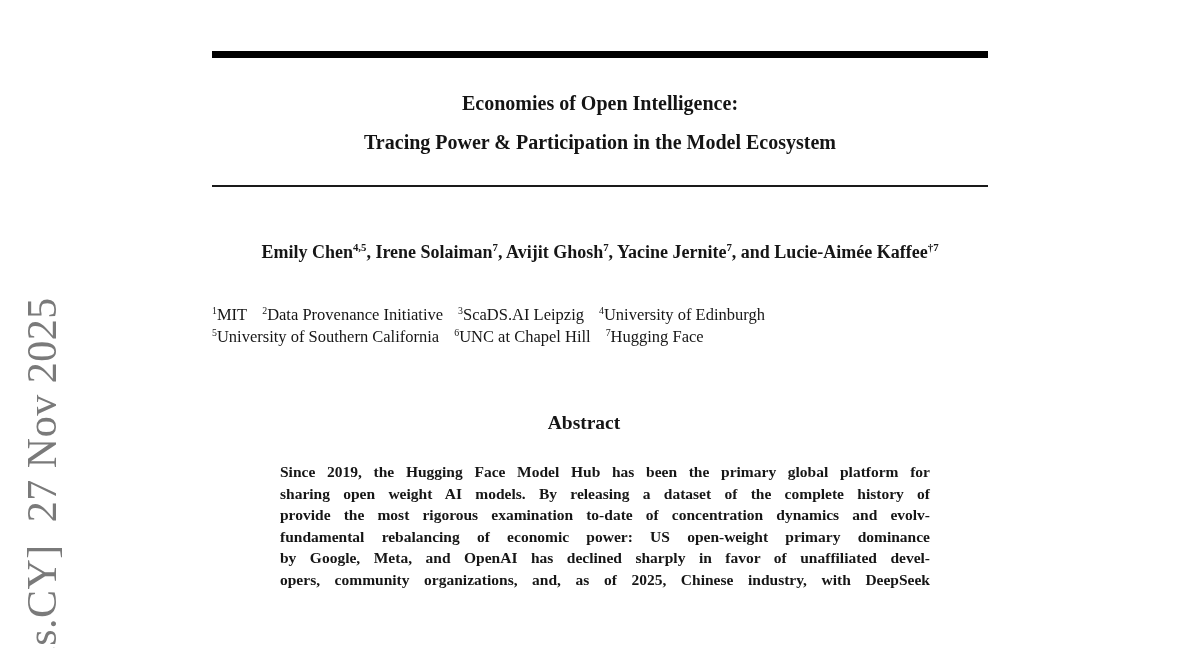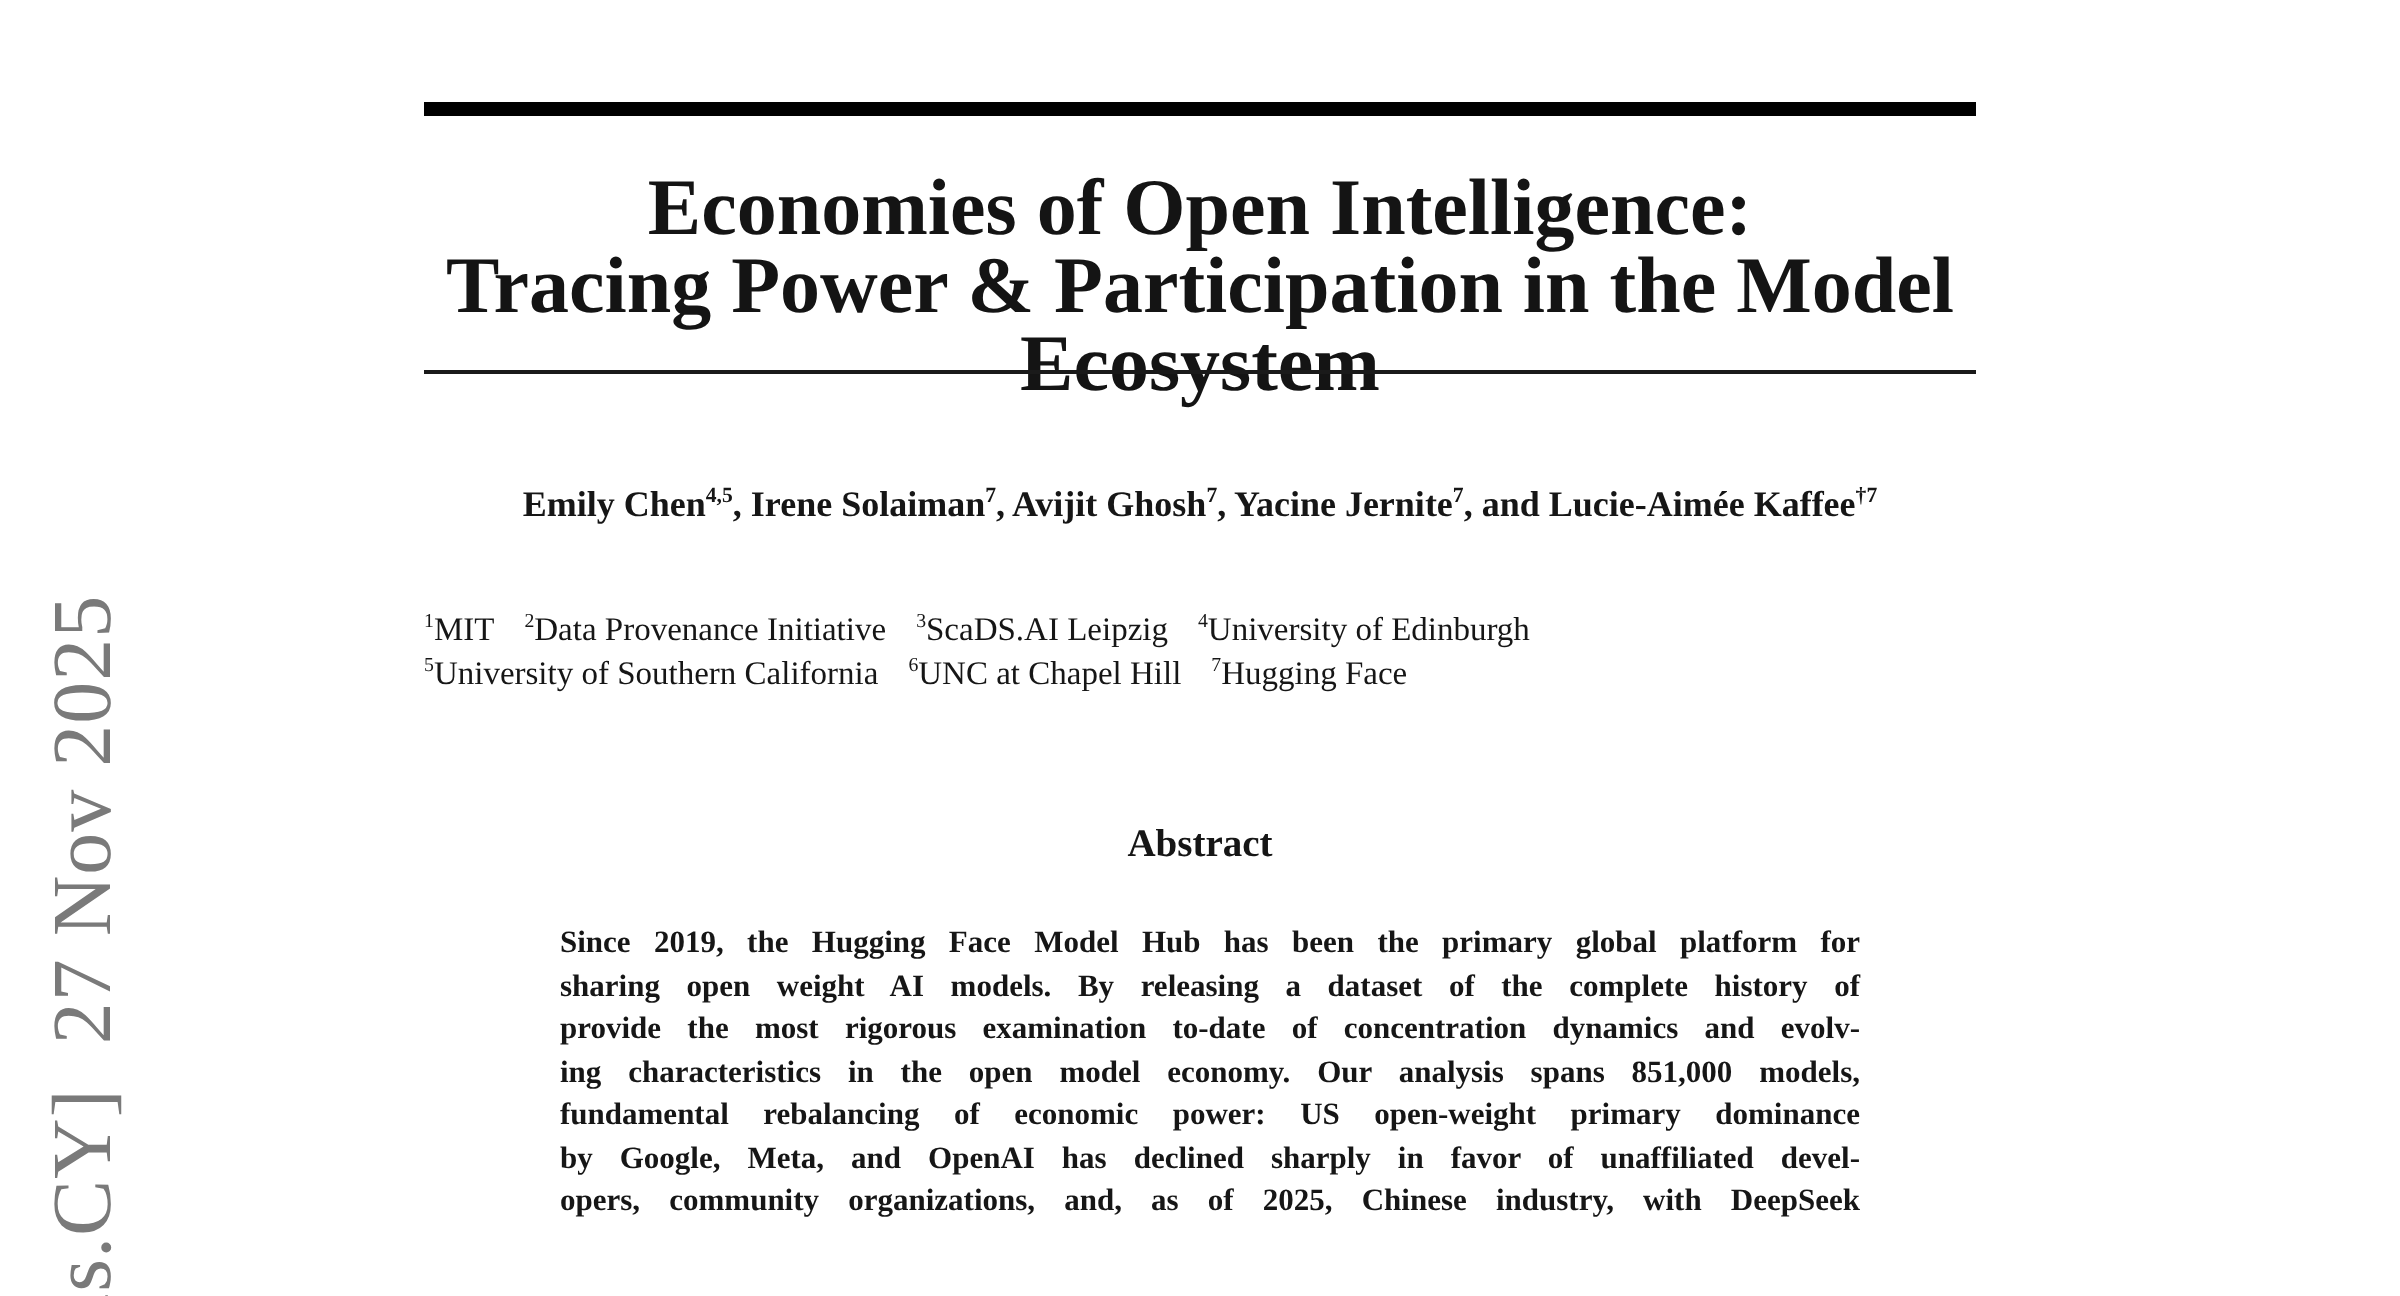--- a/index.html
+++ b/index.html
@@ -34,21 +34,21 @@
     position: absolute;
     left: 212px; top: 185px;
     width: 776px; height: 2px;
     background: #1a1a1a;
   }
   .title {
     position: absolute;
     left: 212px; top: 84px;
     width: 776px;
     margin: 0;
-    font-size: 40px;
+    font-size: 20px;
     line-height: 39px;
     font-weight: bold;
     text-align: center;
     color: #141414;
   }
   .tline { display: block; }
   sup { font-size: 0.6em; line-height: 0; }
   .authors {
     position: absolute;
     left: 162px; top: 241px;
@@ -62,21 +62,21 @@
     position: absolute;
     left: 212px; top: 304px;
     width: 776px;
     text-align: left;
     font-size: 16.5px;
     line-height: 21.5px;
   }
   .affil-item + .affil-item { margin-left: 15px; }
   .abstract-heading {
     position: absolute;
-    left: 212px; top: 412px;
+    left: 196px; top: 412px;
     width: 776px;
     text-align: center;
     font-weight: bold;
     font-size: 19.5px;
   }
   .abstract-body {
     position: absolute;
     left: 280px; top: 461px;
     width: 650px;
     font-size: 15.5px;
@@ -112,19 +112,18 @@
     <div class="fline"><span class="affil-item"><sup>1</sup>MIT</span><span class="affil-item"><sup>2</sup>Data Provenance Initiative</span><span class="affil-item"><sup>3</sup>ScaDS.AI Leipzig</span><span class="affil-item"><sup>4</sup>University of Edinburgh</span></div>
     <div class="fline"><span class="affil-item"><sup>5</sup>University of Southern California</span><span class="affil-item"><sup>6</sup>UNC at Chapel Hill</span><span class="affil-item"><sup>7</sup>Hugging Face</span></div>
   </div>
 
   <div class="abstract-heading">Abstract</div>
 
   <div class="abstract-body">
     <div class="jline">Since 2019, the Hugging Face Model Hub has been the primary global platform for</div>
     <div class="jline">sharing open weight AI models. By releasing a dataset of the complete history of</div>
     <div class="jline">provide the most rigorous examination to-date of concentration dynamics and evolv-</div>
-    <div class="jline">ing characteristics in the open model economy. Our analysis spans 851,000 models,</div>
     <div class="jline">fundamental rebalancing of economic power: US open-weight primary dominance</div>
     <div class="jline">by Google, Meta, and OpenAI has declined sharply in favor of unaffiliated devel-</div>
     <div class="jline">opers, community organizations, and, as of 2025, Chinese industry, with DeepSeek</div>
   </div>
 
 </div>
 
 </body></html>

